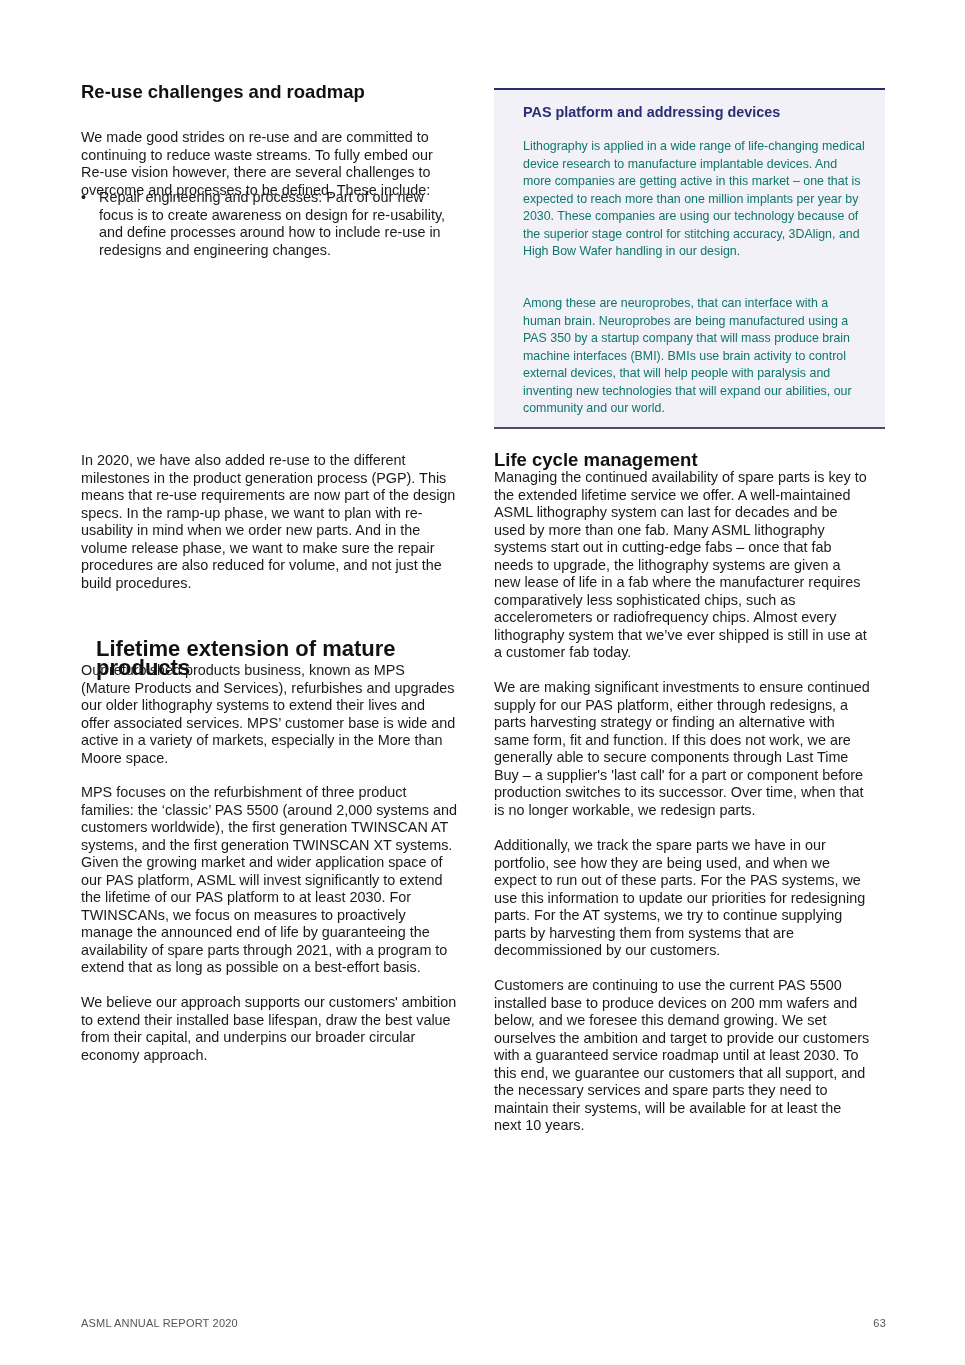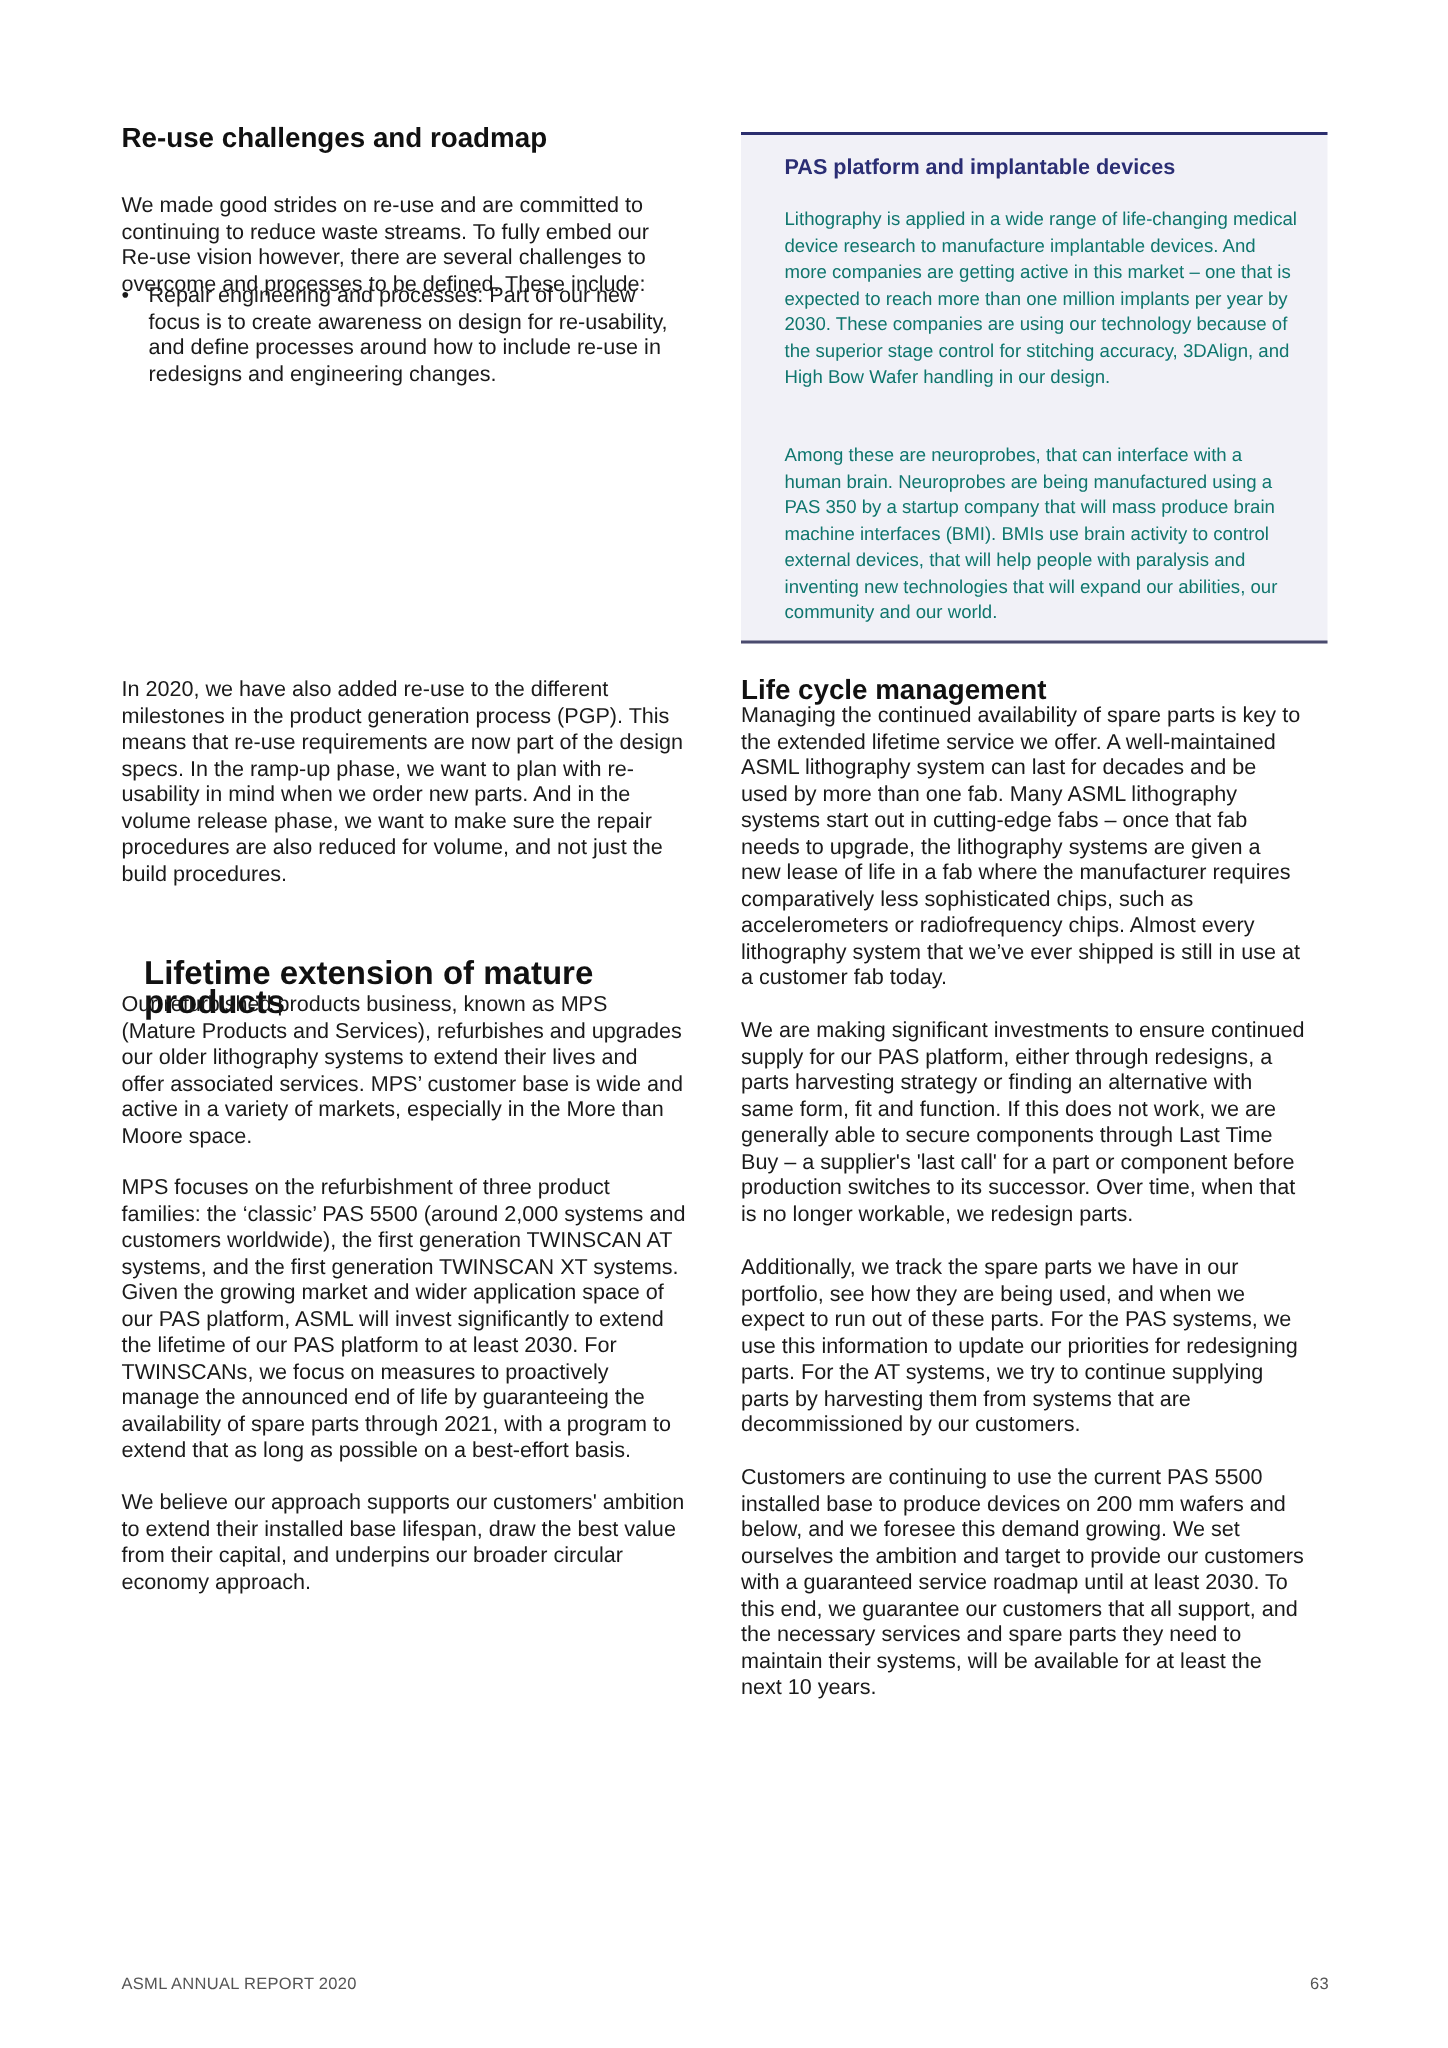--- a/index.html
+++ b/index.html
@@ -36,21 +36,21 @@
   </ul>
   <p class="abs" style="top:452px;">In 2020, we have also added re-use to the different milestones in the product generation process (PGP). This means that re-use requirements are now part of the design specs. In the ramp-up phase, we want to plan with re-usability in mind when we order new parts. And in the volume release phase, we want to make sure the repair procedures are also reduced for volume, and not just the build procedures.</p>
 
   <h1 class="h1 abs" style="top:624px;">Lifetime extension of mature products</h1>
   <p class="abs" style="top:662px;">Our refurbished products business, known as MPS (Mature Products and Services), refurbishes and upgrades our older lithography systems to extend their lives and offer associated services. MPS’ customer base is wide and active in a variety of markets, especially in the More than Moore space.</p>
   <p class="abs" style="top:784px;">MPS focuses on the refurbishment of three product families: the ‘classic’ PAS 5500 (around 2,000 systems and customers worldwide), the first generation TWINSCAN AT systems, and the first generation TWINSCAN XT systems. Given the growing market and wider application space of our PAS platform, ASML will invest significantly to extend the lifetime of our PAS platform to at least 2030. For TWINSCANs, we focus on measures to proactively manage the announced end of life by guaranteeing the availability of spare parts through 2021, with a program to extend that as long as possible on a best-effort basis.</p>
   <p class="abs" style="top:994px;">We believe our approach supports our customers' ambition to extend their installed base lifespan, draw the best value from their capital, and underpins our broader circular economy approach.</p>
 </div>
 
 <div class="box">
-  <h3 class="box-title">PAS platform and implantable devices</h3>
+  <h3 class="box-title">PAS platform and addressing devices</h3>
   <p style="top:48px;">Lithography is applied in a wide range of life-changing medical device research to manufacture implantable devices. And more companies are getting active in this market – one that is expected to reach more than one million implants per year by 2030. These companies are using our technology because of the superior stage control for stitching accuracy, 3DAlign, and High Bow Wafer handling in our design.</p>
   <p style="top:205px;">Among these are neuroprobes, that can interface with a human brain. Neuroprobes are being manufactured using a PAS 350 by a startup company that will mass produce brain machine interfaces (BMI). BMIs use brain activity to control external devices, that will help people with paralysis and inventing new technologies that will expand our abilities, our community and our world.</p>
 </div>
 
 <div class="col col-right">
   <h2 class="h2 abs" style="top:450px;">Life cycle management</h2>
   <p class="abs" style="top:469px;">Managing the continued availability of spare parts is key to the extended lifetime service we offer. A well-maintained ASML lithography system can last for decades and be used by more than one fab. Many ASML lithography systems start out in cutting-edge fabs – once that fab needs to upgrade, the lithography systems are given a new lease of life in a fab where the manufacturer requires comparatively less sophisticated chips, such as accelerometers or radiofrequency chips. Almost every lithography system that we’ve ever shipped is still in use at a customer fab today.</p>
   <p class="abs" style="top:679px;">We are making significant investments to ensure continued supply for our PAS platform, either through redesigns, a parts harvesting strategy or finding an alternative with same form, fit and function. If this does not work, we are generally able to secure components through Last Time Buy – a supplier's 'last call' for a part or component before production switches to its successor. Over time, when that is no longer workable, we redesign parts.</p>
   <p class="abs" style="top:837px;">Additionally, we track the spare parts we have in our portfolio, see how they are being used, and when we expect to run out of these parts. For the PAS systems, we use this information to update our priorities for redesigning parts. For the AT systems, we try to continue supplying parts by harvesting them from systems that are decommissioned by our customers.</p>
   <p class="abs" style="top:977px;">Customers are continuing to use the current PAS 5500 installed base to produce devices on 200 mm wafers and below, and we foresee this demand growing. We set ourselves the ambition and target to provide our customers with a guaranteed service roadmap until at least 2030. To this end, we guarantee our customers that all support, and the necessary services and spare parts they need to maintain their systems, will be available for at least the next 10 years.</p>

